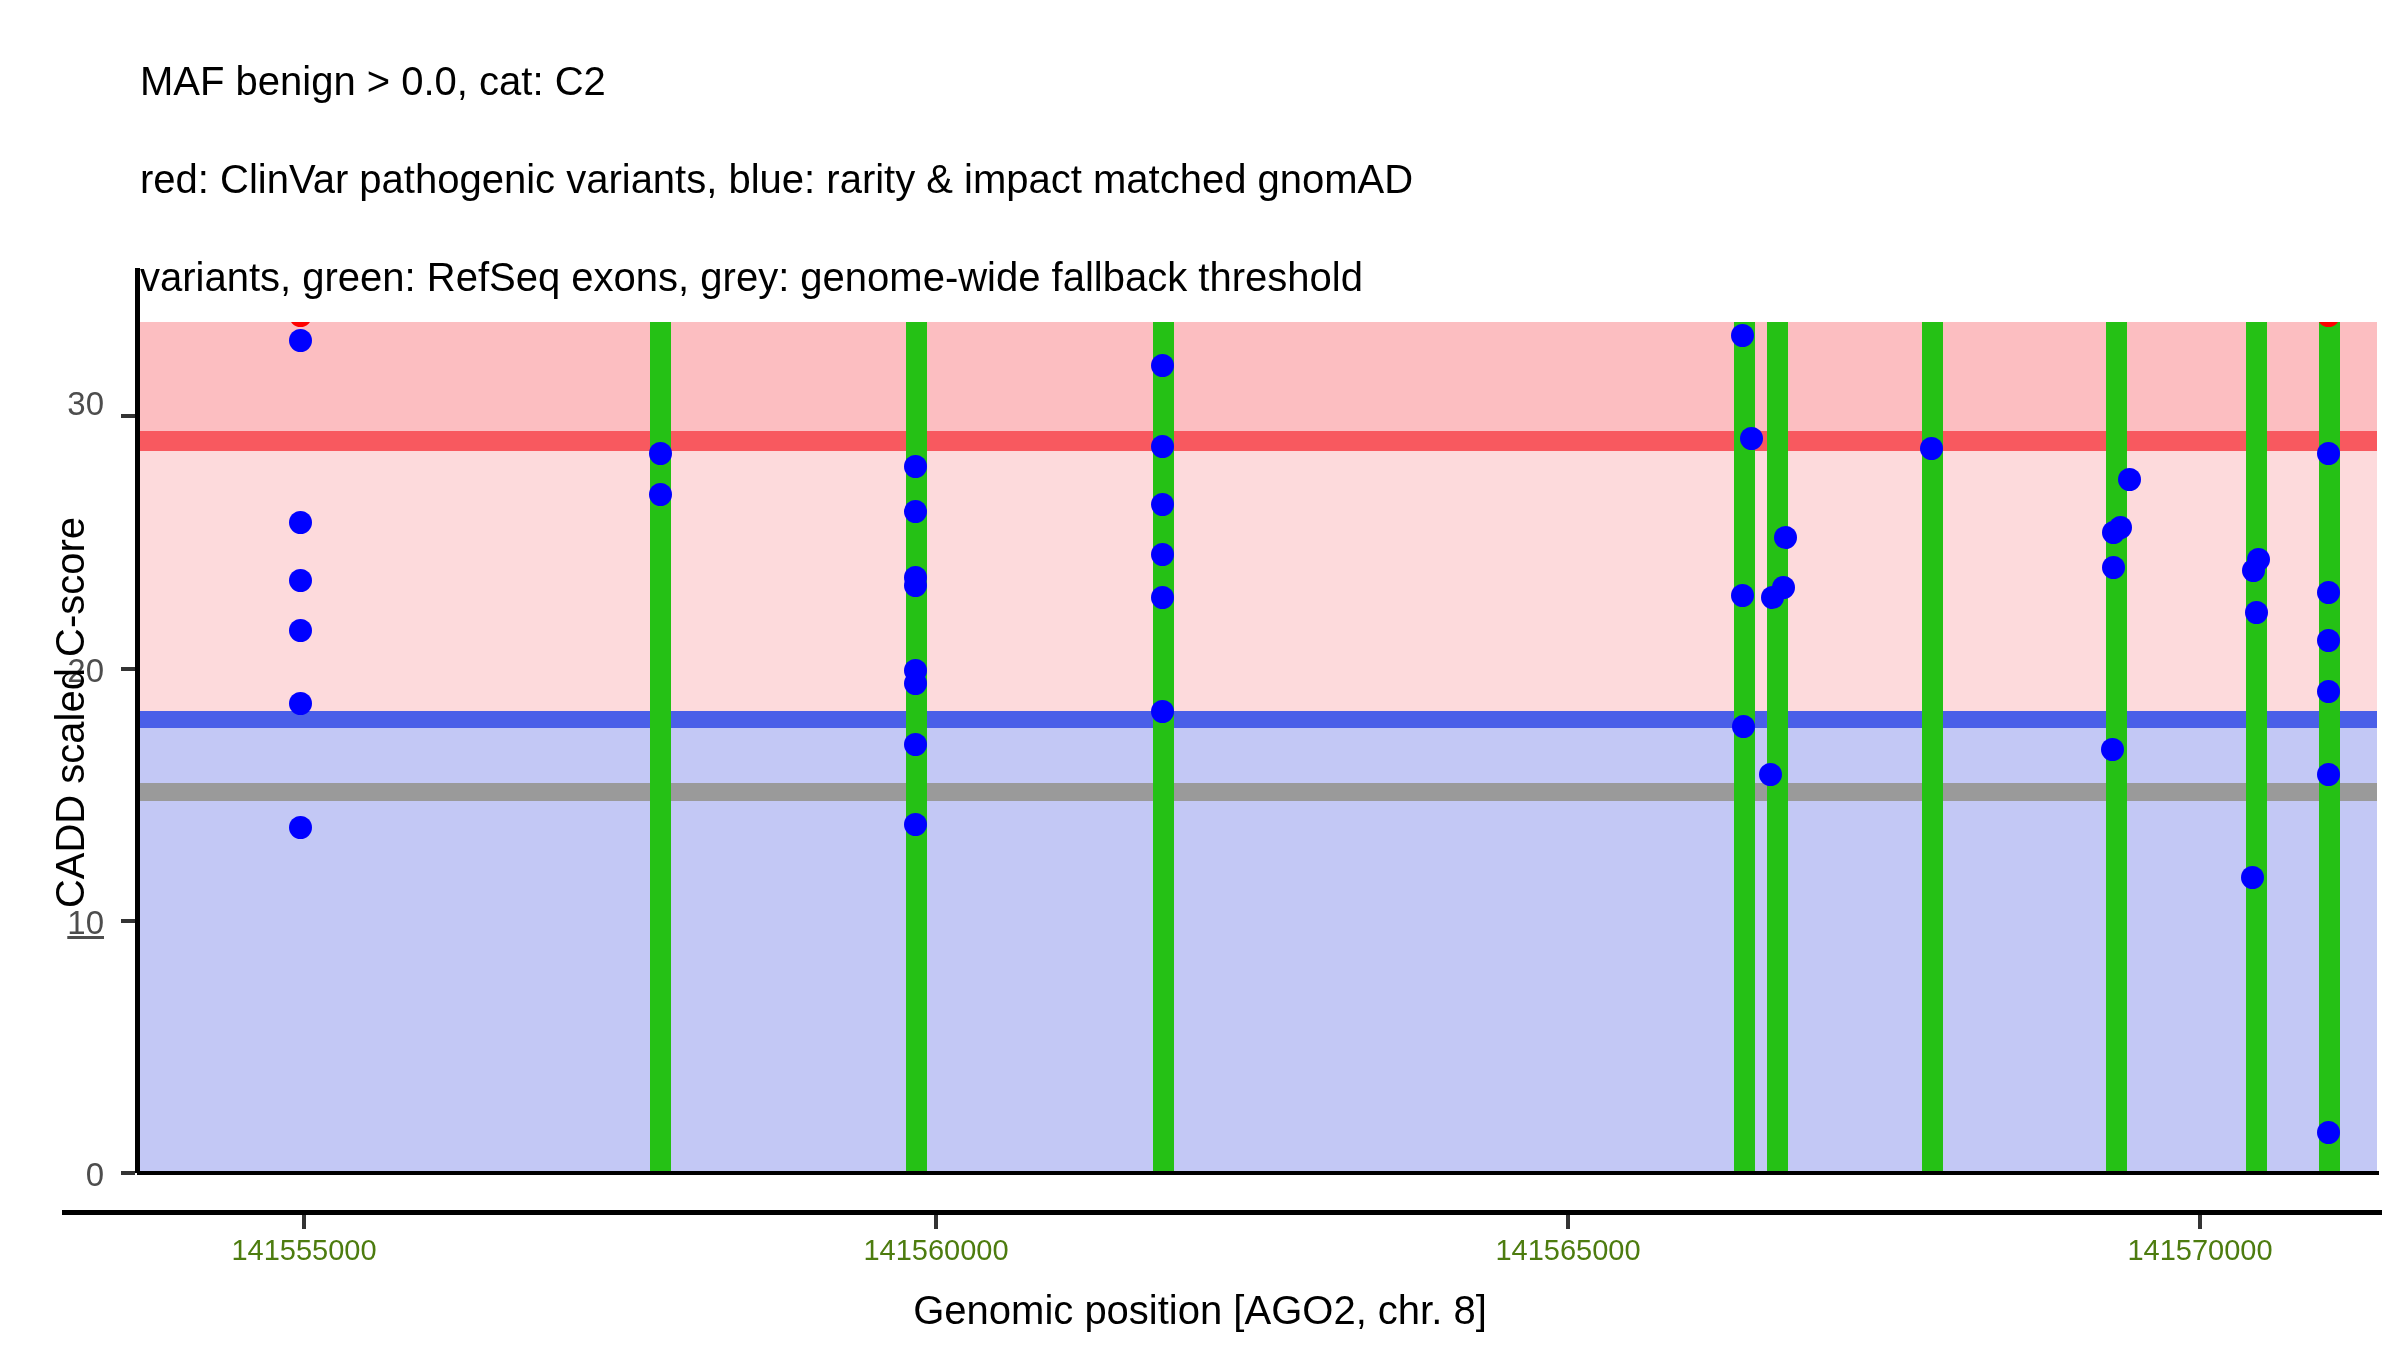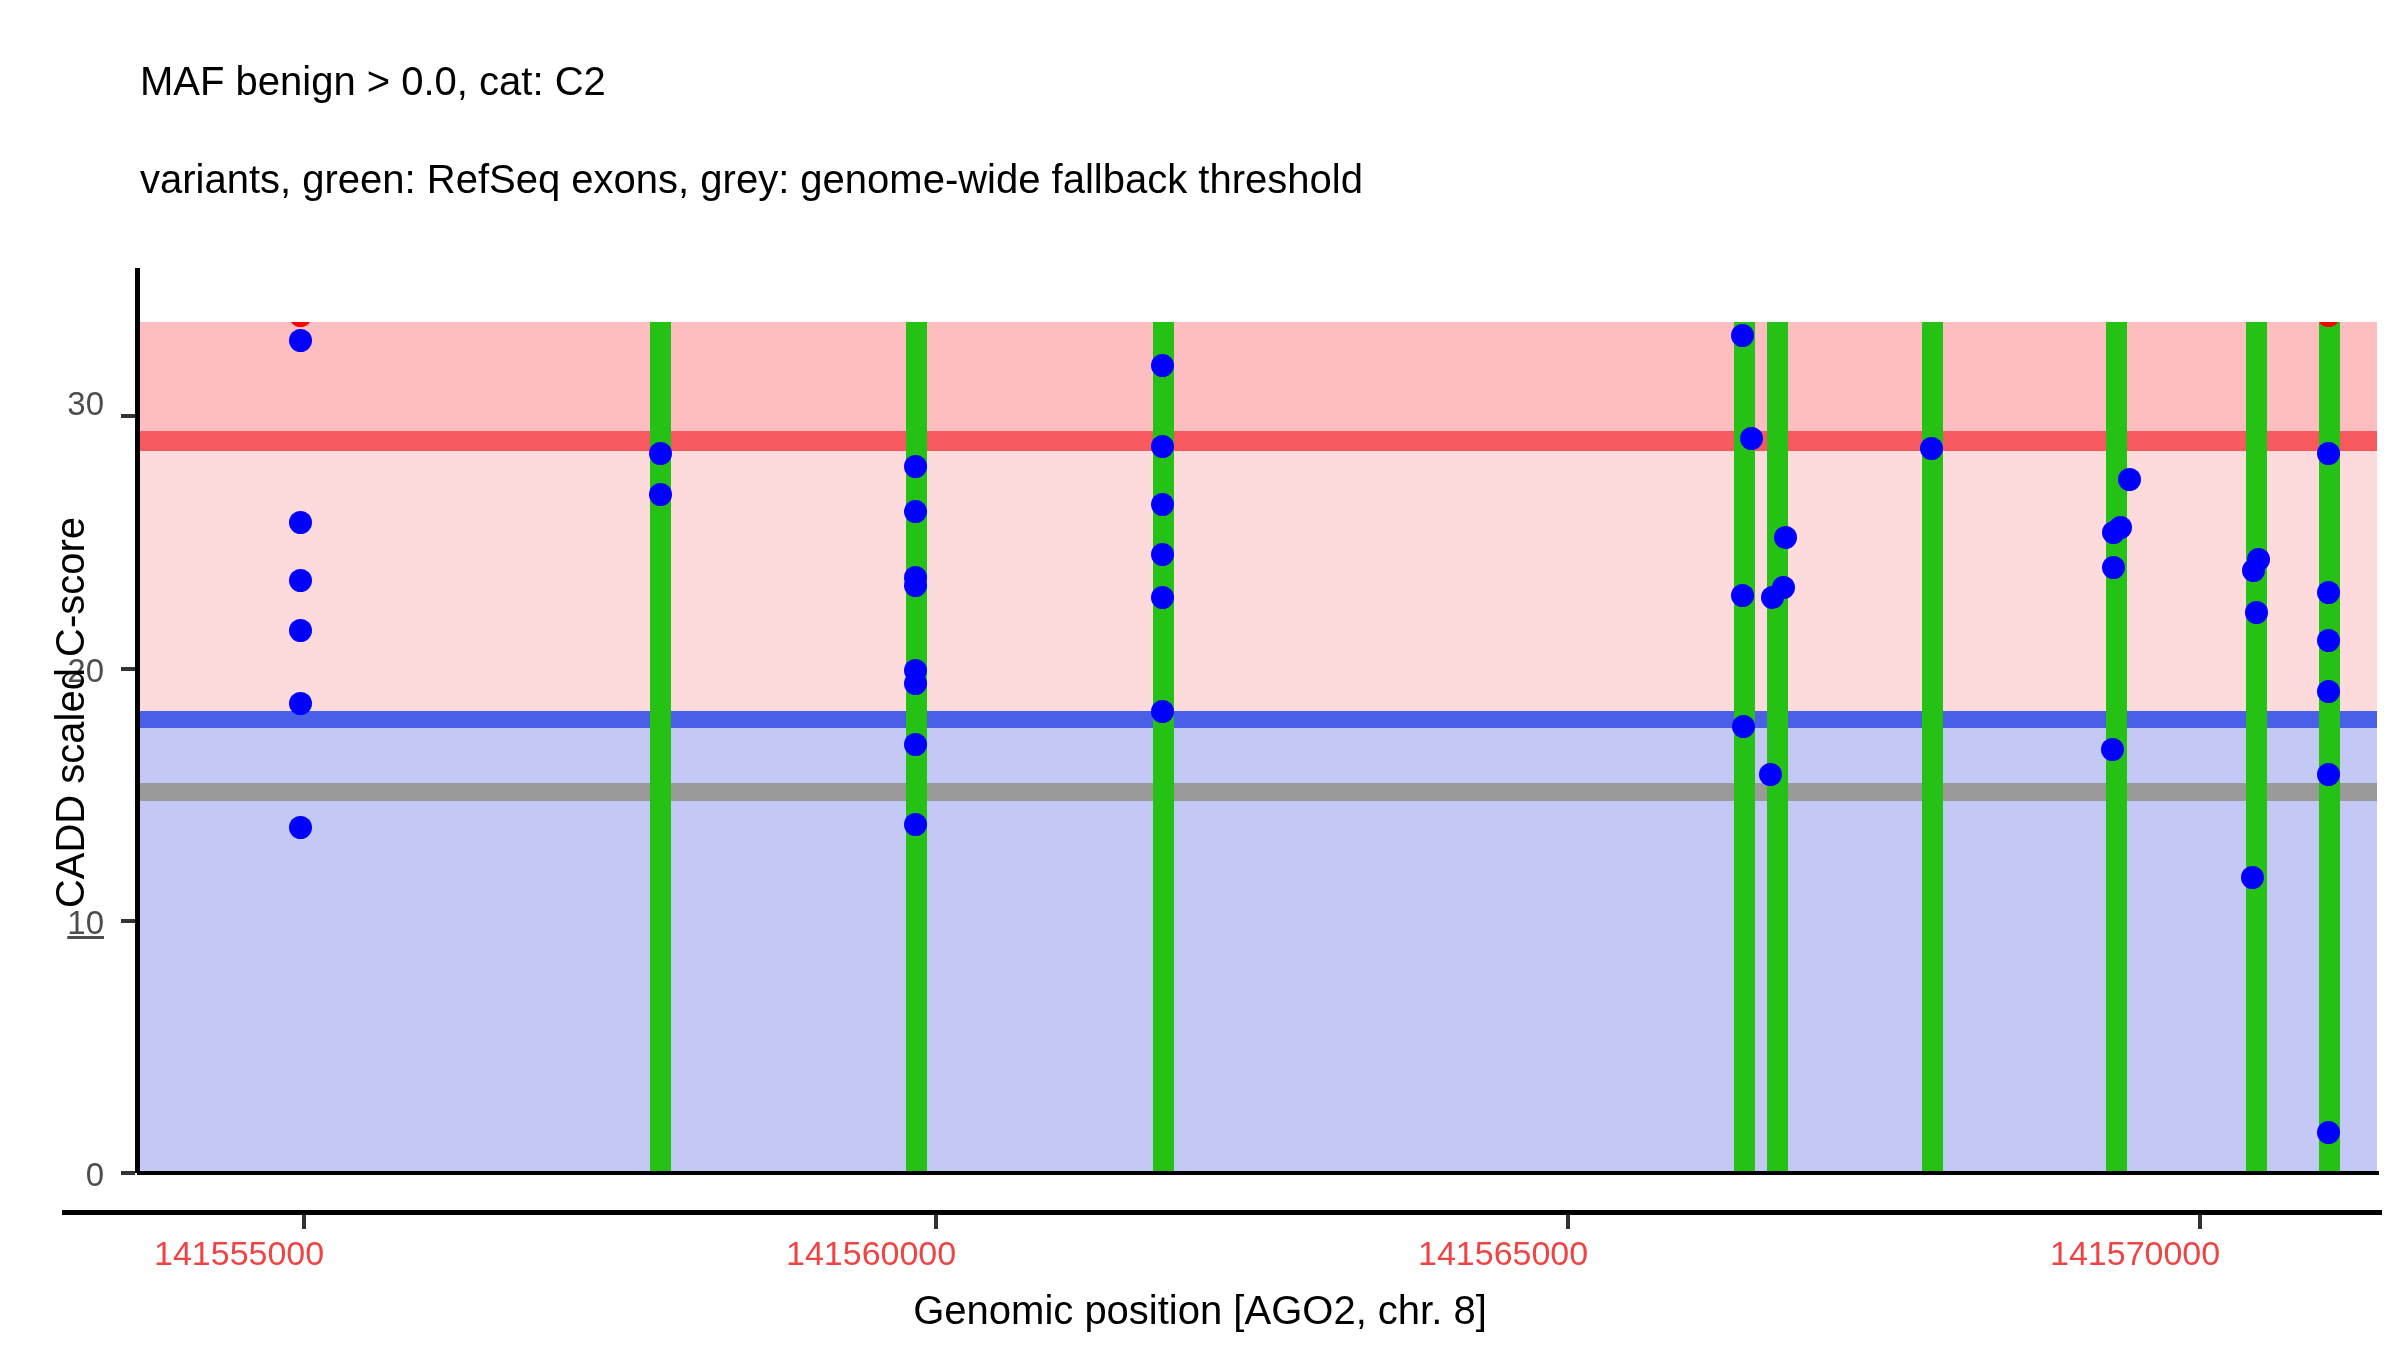--- a/index.html
+++ b/index.html
@@ -44,41 +44,42 @@
   .pt.blue{background:#0000FF;}
   .pt.red{background:#FF0000;}
 
   
   .ytick-label{
     position:absolute;right:0;font-size:33px;color:#4d4d4d;
     text-align:right;width:86px;
   }
   .ytick-mark{position:absolute;width:14px;height:4px;background:#333333;}
   .xtick-label{
-    position:absolute;font-size:34px;color:#ef4444;width:300px;
+    position:absolute;font-size:29px;color:#4d7c0f;text-align:center;width:300px;
   }
   .xtick-mark{position:absolute;width:4px;height:14px;background:#333333;}
 
   #x-axis-title{
     position:absolute;left:0;top:1288px;width:2400px;text-align:center;
     font-size:40px;color:#000000;
   }
   #y-axis-title{
     position:absolute;left:-355px;top:690px;width:850px;text-align:center;
     font-size:40px;color:#000000;
     transform:rotate(-90deg);transform-origin:center center;
   }
 </style>
 </head>
 <body>
 
 <div id="plot-root">
 
   <div id="caption">
     <span class="cap-line">MAF benign &gt; 0.0, cat: C2</span>
+    <span class="cap-line">red: ClinVar pathogenic variants, blue: rarity &amp; impact matched gnomAD</span>
     <span class="cap-line">variants, green: RefSeq exons, grey: genome-wide fallback threshold</span>
   </div>
 
   <div id="panel">
       <div class="band" style="top: -24.481px; height: 143.811px; background: rgb(252, 190, 193);"></div>
       <div class="band" style="top: 119.33px; height: 278.539px; background: rgb(253, 218, 220);"></div>
       <div class="band" style="top: 397.869px; height: 453.131px; background: rgb(195, 200, 245);"></div>
       <div class="hline" style="top: 109.33px; height: 20px; background: rgb(248, 89, 95);"></div>
       <div class="hline" style="top: 389.369px; height: 17px; background: rgb(74, 95, 232);"></div>
       <div class="hline" style="top: 461.027px; height: 18px; background: rgb(154, 154, 154);"></div>

